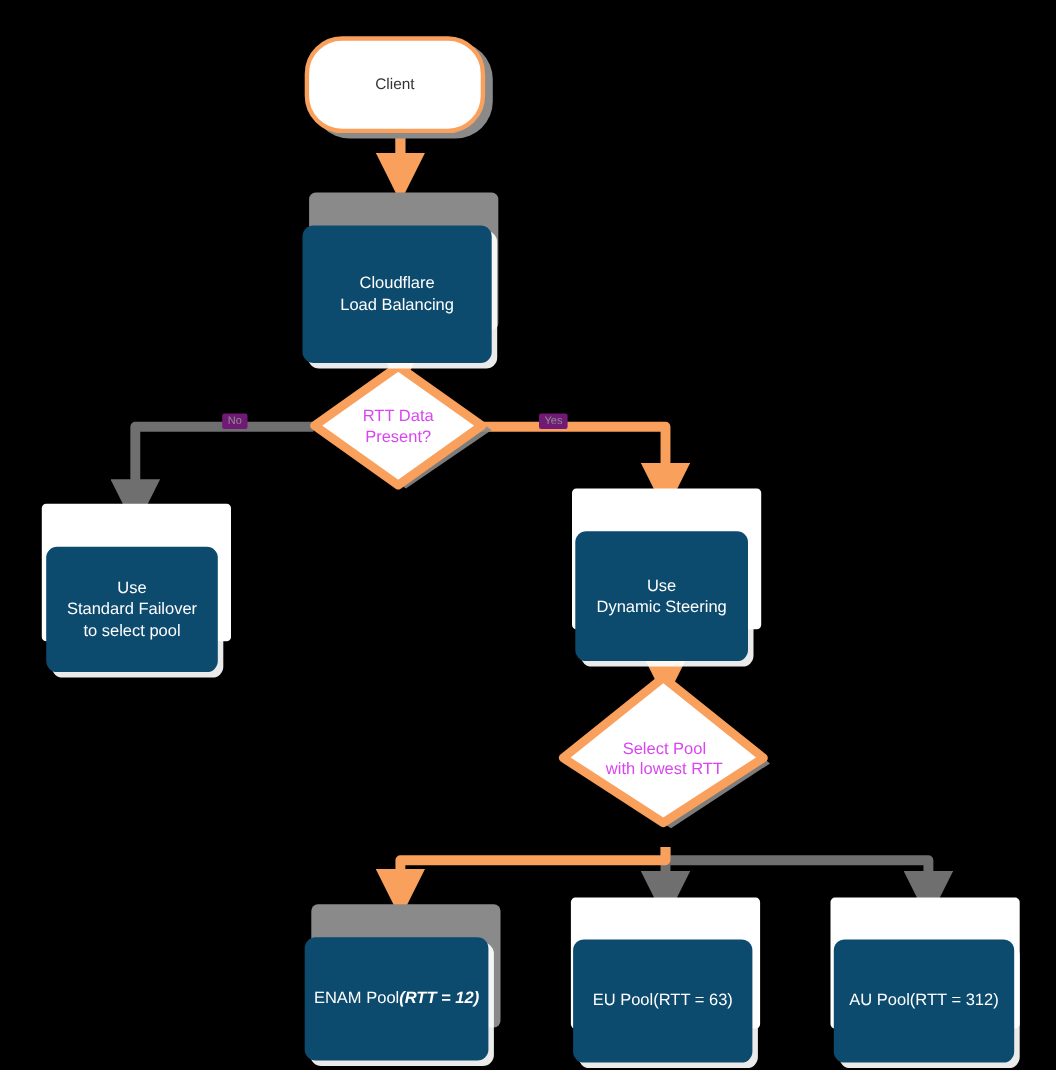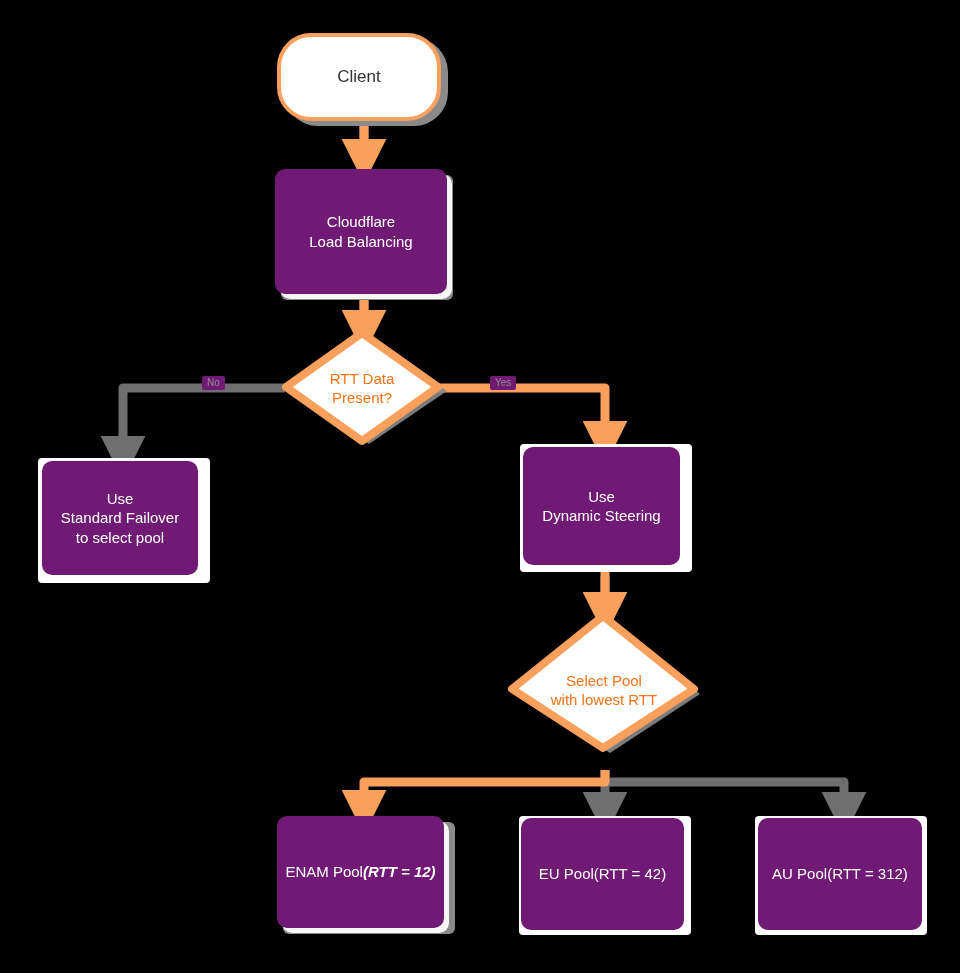--- a/index.html
+++ b/index.html
@@ -30,26 +30,27 @@
     align-items: center;
     justify-content: center;
     text-align: center;
     line-height: 1.28;
     white-space: pre-line;
     z-index: 3;
   }
 
   
   .node-process {
-    background: #701a75;
+    background: #0c4a6e;
     color: #ffffff;
     border-radius: 10px;
     font-size: 15px;
     box-shadow: 5px 5px 0 0 rgba(255,255,255,0.92),
                 7px 7px 0 0 rgba(120,120,120,0.0);
+    margin-top: 36px;
   }
   
   .shadow-block {
     position: absolute;
     background: #8a8a8a;
     border-radius: 6px;
     z-index: 1;
   }
   .white-block {
     position: absolute;
@@ -57,28 +58,28 @@
     border-radius: 4px;
     z-index: 2;
   }
 
   
   .node-terminator {
     background: #ffffff;
     color: #333333;
     border: 4px solid #f9a05c;
     border-radius: 34px;
-    font-size: 17px;
+    font-size: 14px;
     justify-content: center;
   }
 
   
   .node-decision-label {
     position: absolute;
-    color: #f97316;
+    color: #d946ef;
     font-size: 15px;
     text-align: center;
     line-height: 1.3;
     white-space: pre-line;
     z-index: 4;
     display: flex;
     align-items: center;
     justify-content: center;
   }
 
@@ -184,20 +185,20 @@
 
 <div class="shadow-block" style="left:283px; top:822px; width:172px; height:112px;"></div>
 <div class="node node-process" style="left:277px; top:816px; width:167px; height:112px; flex-direction:row;">
   <span>ENAM Pool</span>
   <span class="bold-line">(RTT = 12)</span>
 </div>
 
 <div class="white-block" style="left:519px; top:816px; width:172px; height:119px;"></div>
 <div class="node node-process" style="left:521px; top:818px; width:163px; height:112px; flex-direction:row;">
   <span>EU Pool</span>
-  <span>(RTT = 42)</span>
+  <span>(RTT = 63)</span>
 </div>
 
 <div class="white-block" style="left:755px; top:816px; width:172px; height:119px;"></div>
 <div class="node node-process" style="left:758px; top:818px; width:164px; height:112px; ">
   <span>AU Pool</span>
   <span>(RTT = 312)</span>
 </div>
 
 </body></html>

